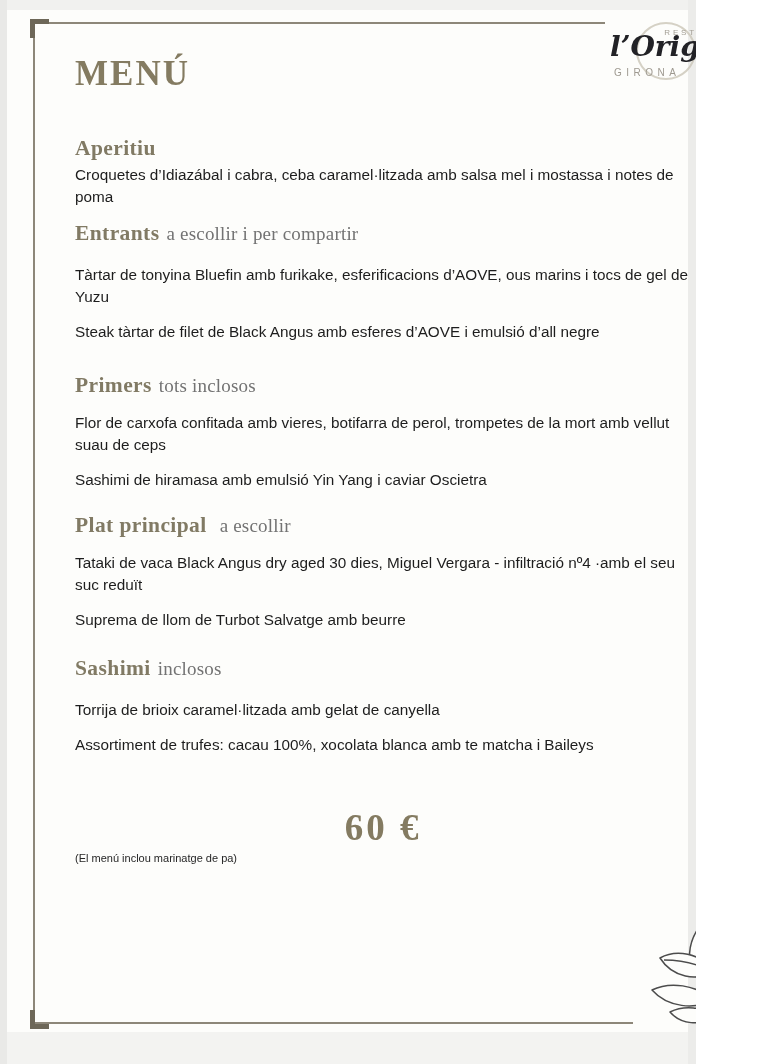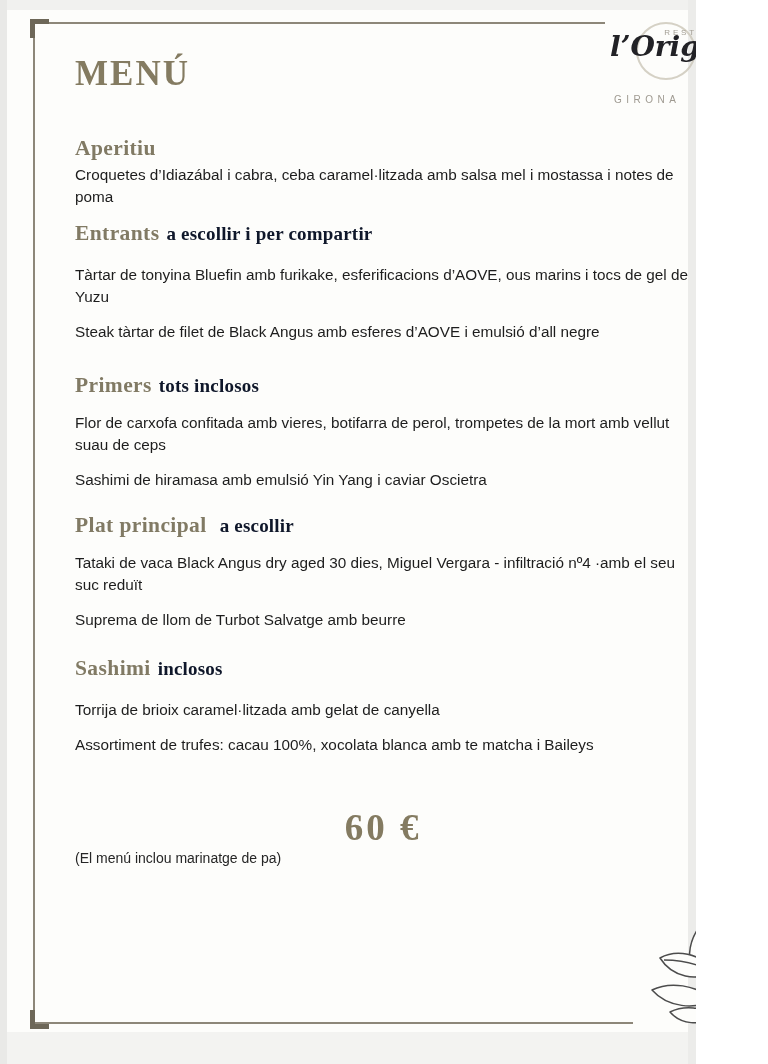--- a/index.html
+++ b/index.html
@@ -27,56 +27,56 @@
 
   
   .logo{position:absolute;left:610px;top:22px;width:136px;height:74px;}
   .logo-circle{position:absolute;left:26px;top:0;width:56px;height:54px;
     border:2px solid #cbc5b8;border-radius:50%;opacity:.8;}
   .logo-restaurant{position:absolute;right:0;top:6px;font-size:8px;
     letter-spacing:2.8px;color:#a39e94;}
   .logo-name{position:absolute;left:0;top:8px;
     font-family:"DejaVu Serif",serif;font-style:italic;font-weight:700;
     font-size:28px;color:#222226;white-space:nowrap;}
-  .logo-city{position:absolute;left:4px;top:72px;font-size:10px;
+  .logo-city{position:absolute;left:4px;top:45px;font-size:10px;
     letter-spacing:4.5px;color:#9e9990;}
 
   
   .content{position:absolute;left:75px;top:52px;width:616px;}
   .menu-title{
     font-family:"Liberation Serif",serif;font-weight:700;
     font-size:35px;line-height:44px;letter-spacing:2px;
     color:#847b61;margin:0;
   }
   .menu-section h2{
     font-family:"Liberation Serif",serif;font-weight:700;
     font-size:21.5px;line-height:24px;letter-spacing:.4px;
     color:#817a64;margin:0;
   }
   .menu-section h2 .sub{
-    font-weight:700;font-size:19px;letter-spacing:.2px;
-    margin-left:7px;color:#0f172a;
+    font-weight:400;font-size:19px;letter-spacing:.2px;
+    margin-left:7px;color:#737373;
   }
   .menu-section p{
     font-size:15.3px;line-height:22px;color:#1d1d1d;margin:0 0 13px;
   }
   .sec-0{margin-top:40px;}  .sec-0 h2{margin-bottom:3px;}
   .sec-1{margin-top:12px;}  .sec-1 h2{margin-bottom:18px;}
   .sec-2{margin-top:30px;}  .sec-2 h2{margin-bottom:14px;}
   .sec-3{margin-top:22px;}  .sec-3 h2{margin-bottom:14px;}
   .sec-3 h2 .sub{margin-left:13px;}
   .sec-4{margin-top:25px;}  .sec-4 h2{margin-bottom:18px;}
 
   .footer{margin-top:52px;}
   .price{
     font-family:"Liberation Serif",serif;font-weight:700;
     font-size:37px;line-height:40px;letter-spacing:3px;
     color:#847b61;margin:0;text-align:center;
   }
-  .price-note{font-size:14px;line-height:16px;color:#262626;margin:2px 0 0;}
+  .price-note{font-size:11px;line-height:16px;color:#262626;margin:2px 0 0;}
 
   
   .leaf-art{position:absolute;left:642px;top:916px;width:126px;height:122px;}
 </style>
 </head>
 <body>
 
 <div class="page">
 
   <div class="scan-top"></div>

